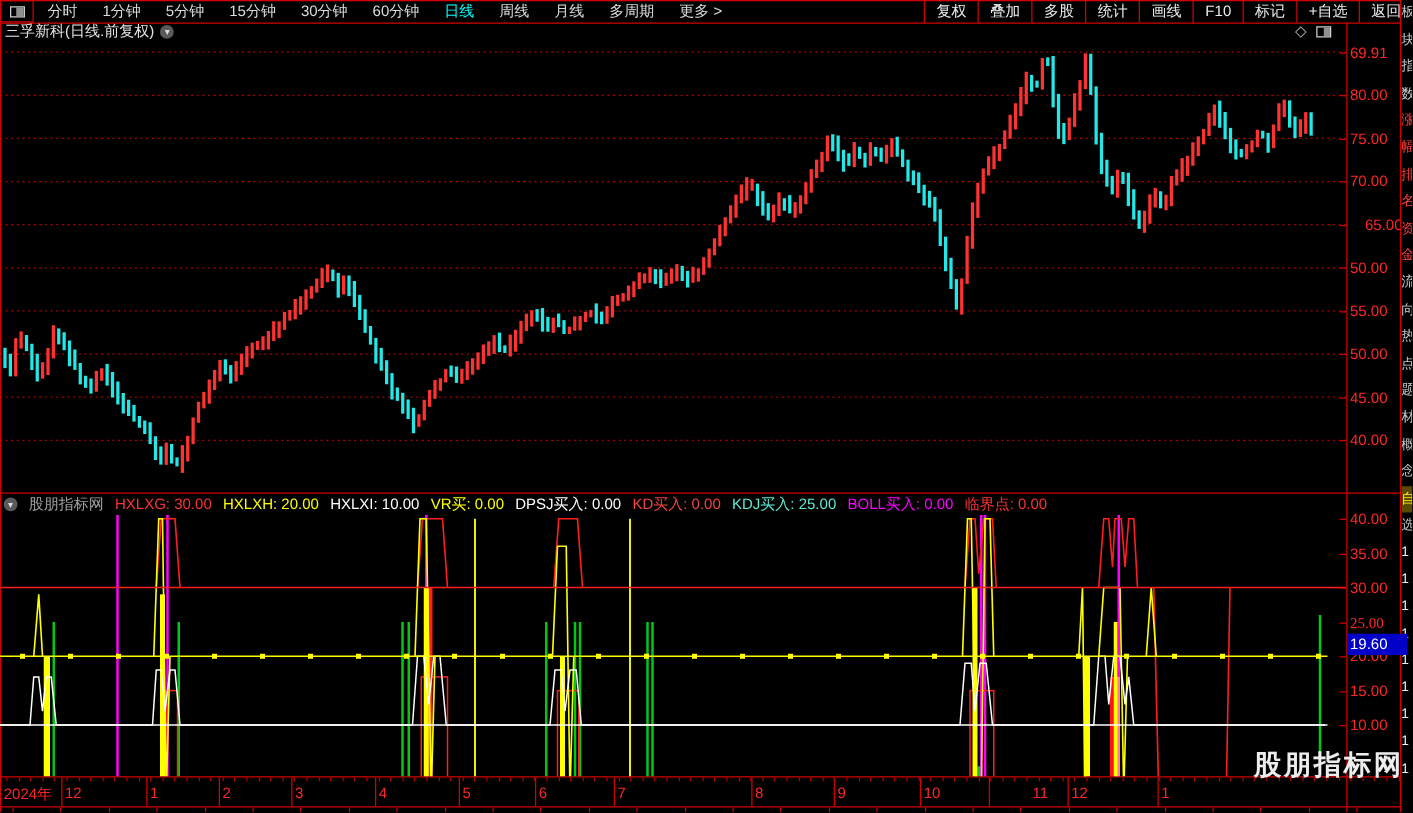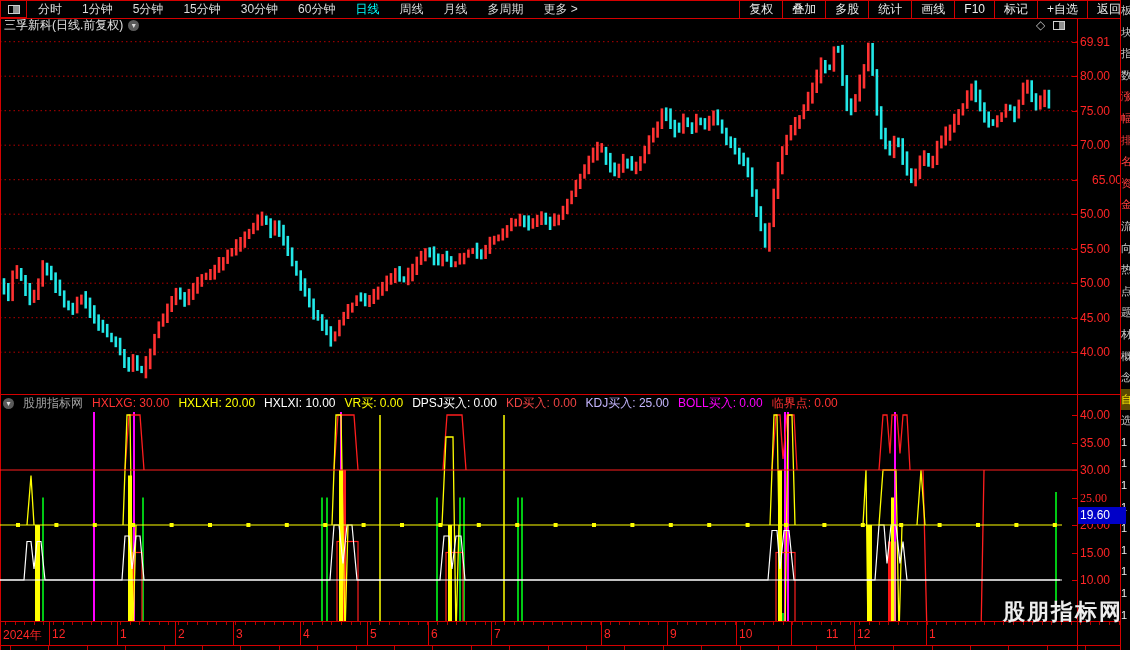--- a/index.html
+++ b/index.html
@@ -386,21 +386,21 @@
 
   <div id="ind-header">
     <span class="circ-chev">▾</span>
     <span style="color:#a0a0a0">股朋指标网</span>
   <span style="color: rgb(255, 50, 50);">HXLXG: 30.00</span>
       <span style="color: rgb(255, 255, 0);">HXLXH: 20.00</span>
       <span style="color: rgb(255, 255, 255);">HXLXI: 10.00</span>
       <span style="color: rgb(255, 255, 0);">VR买: 0.00</span>
       <span style="color: rgb(255, 255, 255);">DPSJ买入: 0.00</span>
       <span style="color: #ef4444;">KD买入: 0.00</span>
-      <span style="color: #c4b5fd;">KDJ买入: 25.00</span>
+      <span style="color: #5eead4;">KDJ买入: 25.00</span>
       <span style="color: rgb(255, 0, 255);">BOLL买入: 0.00</span>
       <span style="color: rgb(255, 50, 50);">临界点: 0.00</span>
     </div>
 
   <div id="ind-chart">
     <svg id="ind-svg" width="1077" height="209">
         <line x1="94" y1="223" x2="94" y2="-5.25" stroke="#ff00ff" stroke-width="2"></line>
         <line x1="134" y1="223" x2="134" y2="-5.25" stroke="#ff00ff" stroke-width="2"></line>
         <line x1="341" y1="223" x2="341" y2="-5.25" stroke="#ff00ff" stroke-width="2"></line>
         <line x1="785" y1="223" x2="785" y2="-5.25" stroke="#ff00ff" stroke-width="2"></line>

